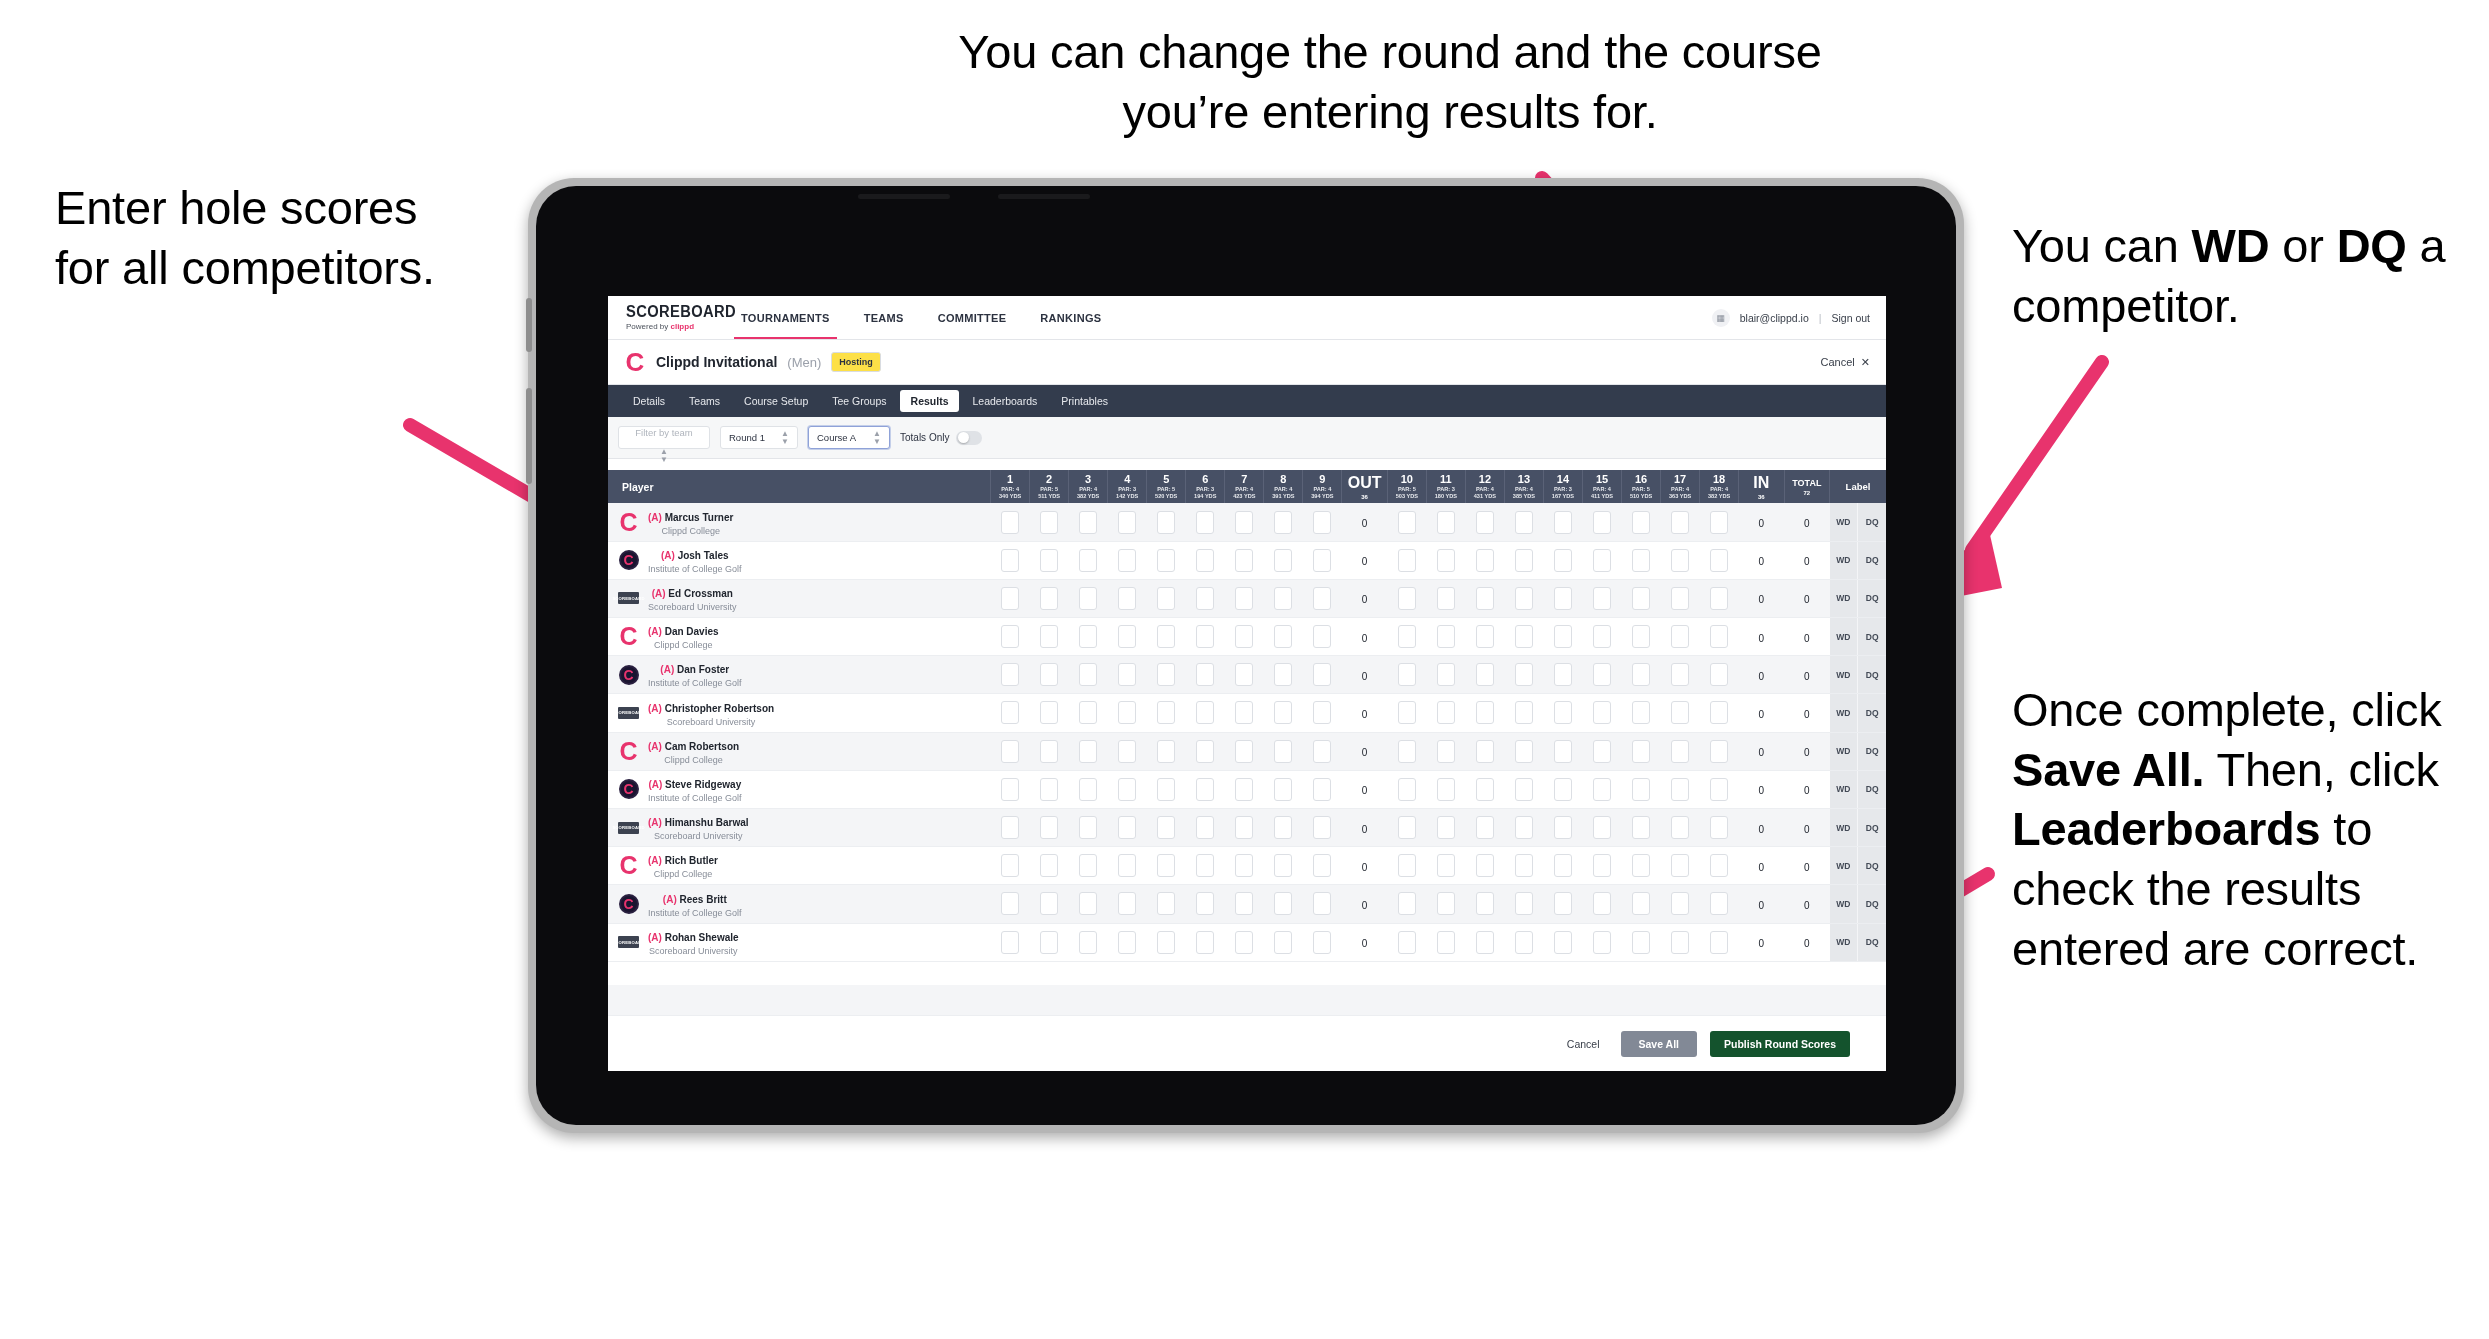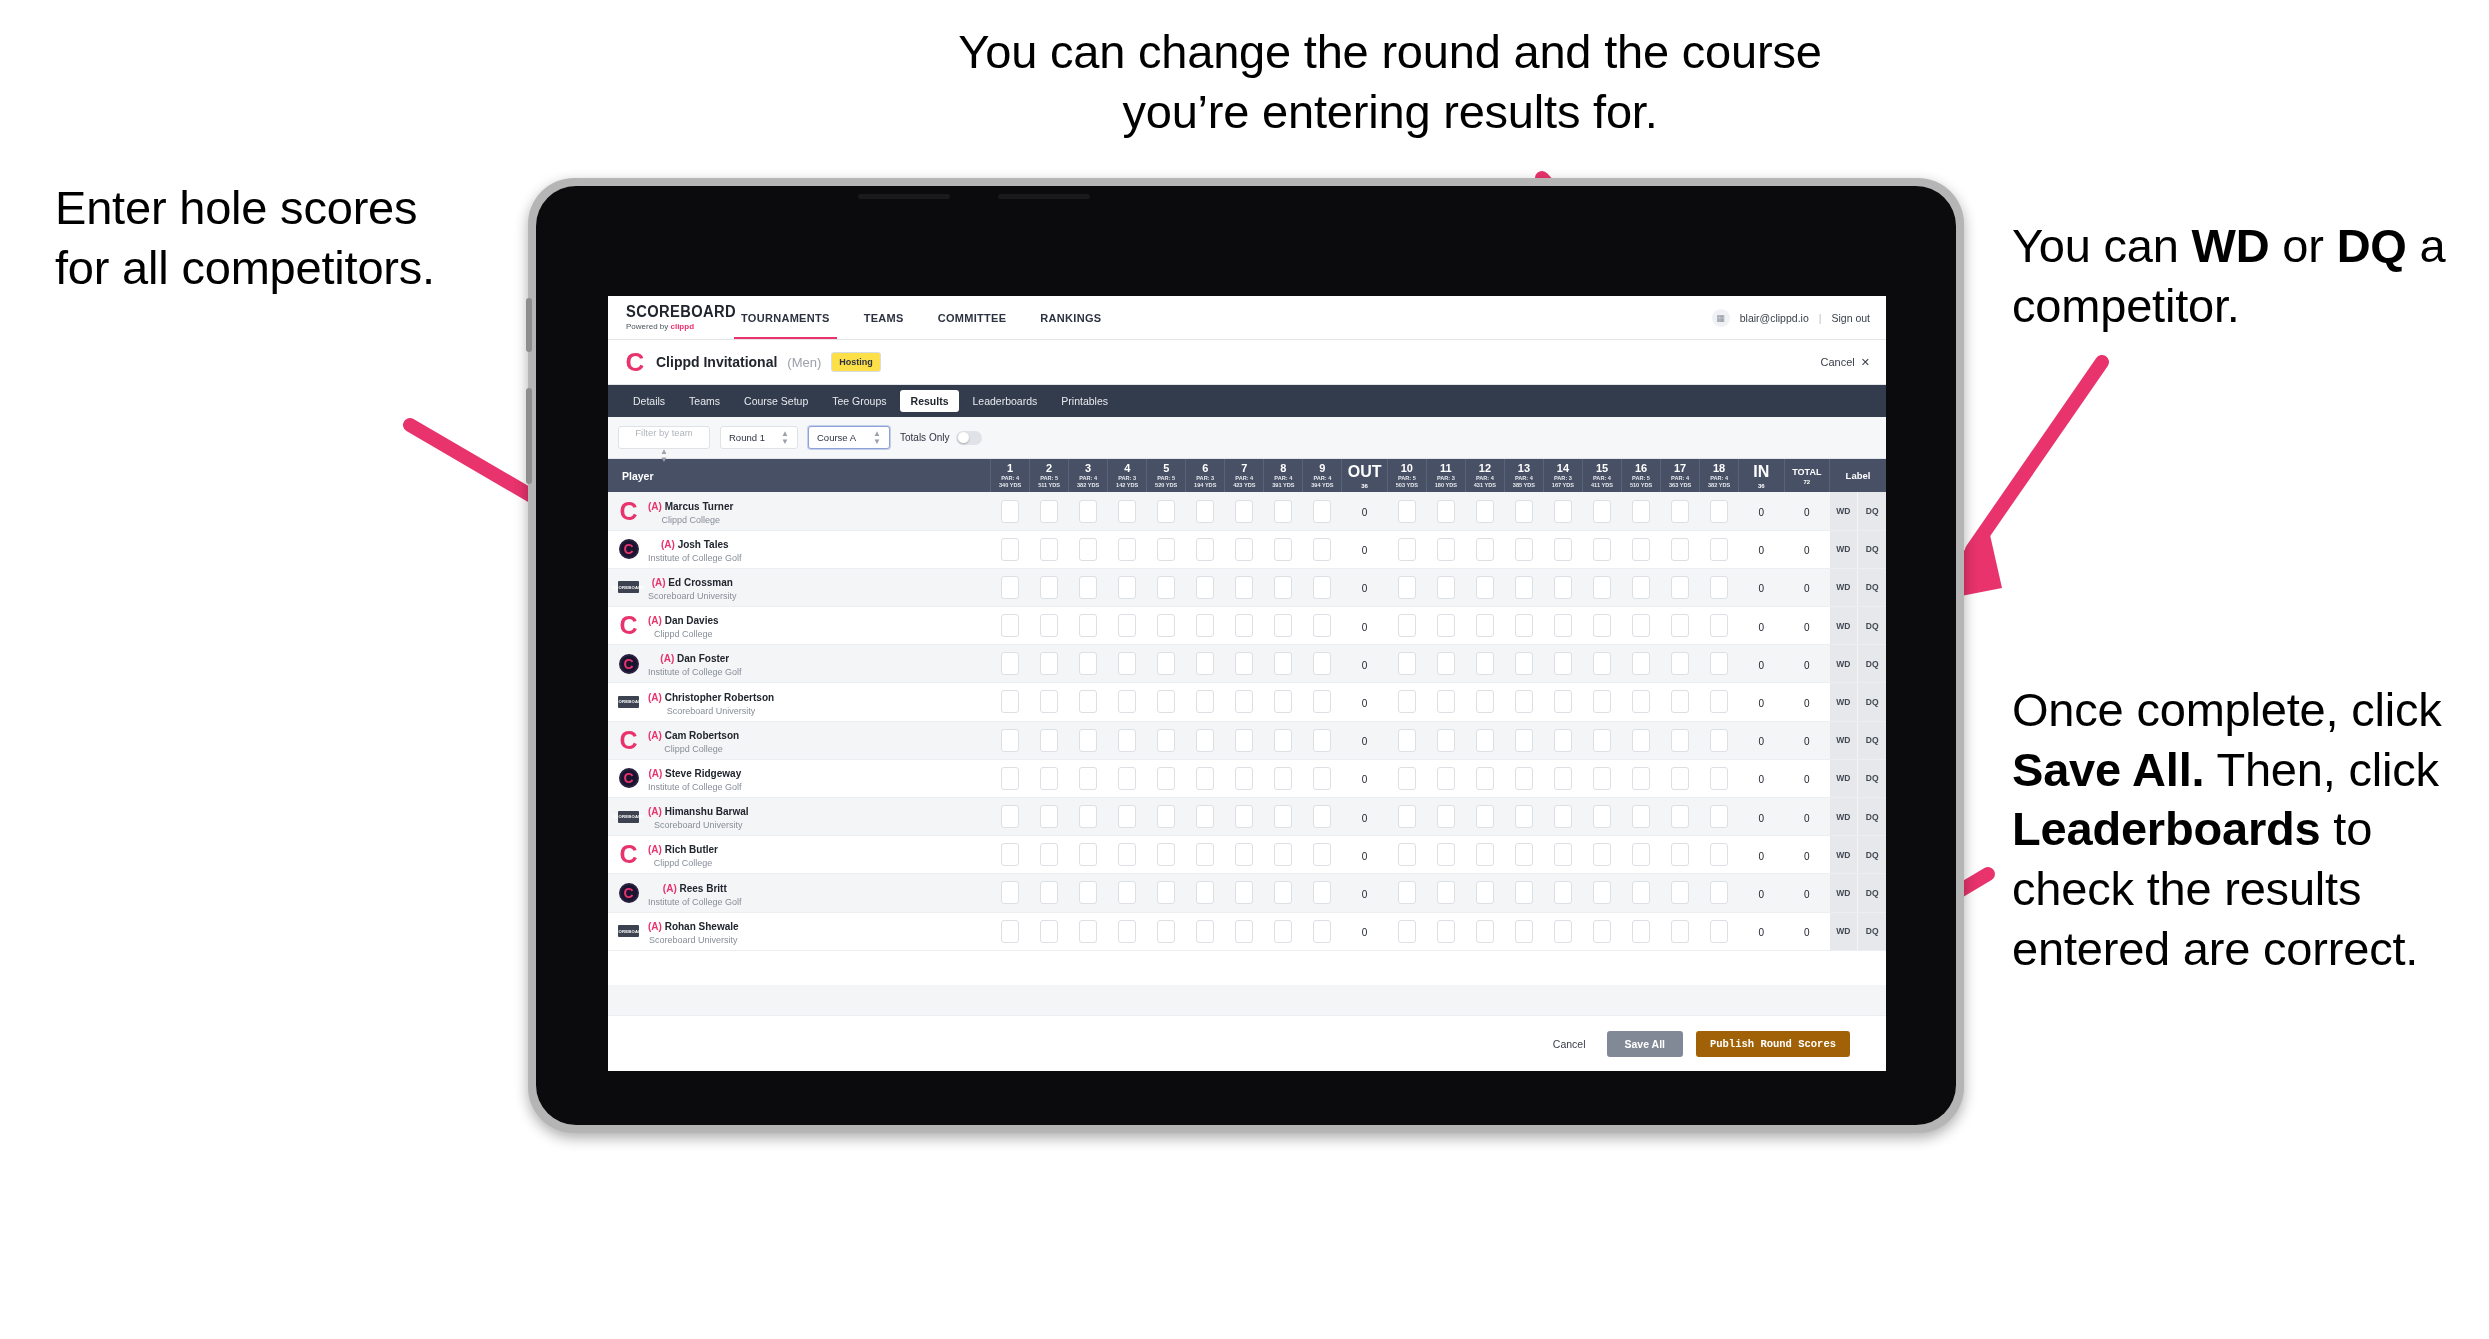--- a/index.html
+++ b/index.html
@@ -175,21 +175,21 @@
   #totals-toggle {
     width:26px; height:14px; background:#dfe2e6; border-radius:7px; position:relative; cursor:pointer;
   }
   #totals-toggle::after {
     content:""; position:absolute; left:1.5px; top:1.5px;
     width:11px; height:11px; border-radius:50%; background:#fff;
     box-shadow:0 1px 2px rgba(0,0,0,0.25);
   }
 
   
-  #table-wrap { background:#0f766e; }
+  #table-wrap { background:#0f766e;margin-top:11px; }
   table#scores { border-collapse: collapse; width: 100%; table-layout: fixed; }
   #scores thead th {
     background:#475065; color:#fff; font-weight:600;
     border-right:1px solid #5a6277; padding: 3px 0; vertical-align: middle;
   }
   th.th-player {
     width: 286px; text-align:left; padding-left:14px !important;
     font-size:10.5px; font-weight:500;
   }
   th.th-hole { width: 29.2px; }
@@ -247,23 +247,23 @@
     display:flex; align-items:center; justify-content:flex-end;
     gap:13px; padding-right:36px;
   }
   #btn-cancel { font-size:10.5px; color:#3a404b; cursor:pointer; padding: 6px 8px; }
   #btn-saveall {
     background:#828996; color:#fff; font-size:10.5px; font-weight:600;
     border:none; border-radius:3px; padding: 7px 18px; cursor:pointer;
     font-family:"Liberation Sans",sans-serif;
   }
   #btn-publish {
-    background:#a16207; color:#fff; font-size:10.5px; font-weight:600;
+    background:#14532d; color:#fff; font-size:10.5px; font-weight:600;
     border:none; border-radius:3px; padding: 7px 14px; cursor:pointer;
-    font-family:Liberation Mono, monospace;
+    font-family:Liberation Sans, sans-serif;
   }
   #footer-spacer { position:absolute; left:0; right:0; bottom:56px; height:30px; background:#f4f5f7; }
 </style>
 </head>
 <body>
 
 <div class="anno" id="anno-top">You can change the round and the course you’re entering results for.</div>
 <div class="anno" id="anno-left">Enter hole scores for all competitors.</div>
 
 <div class="anno" id="anno-wd">

